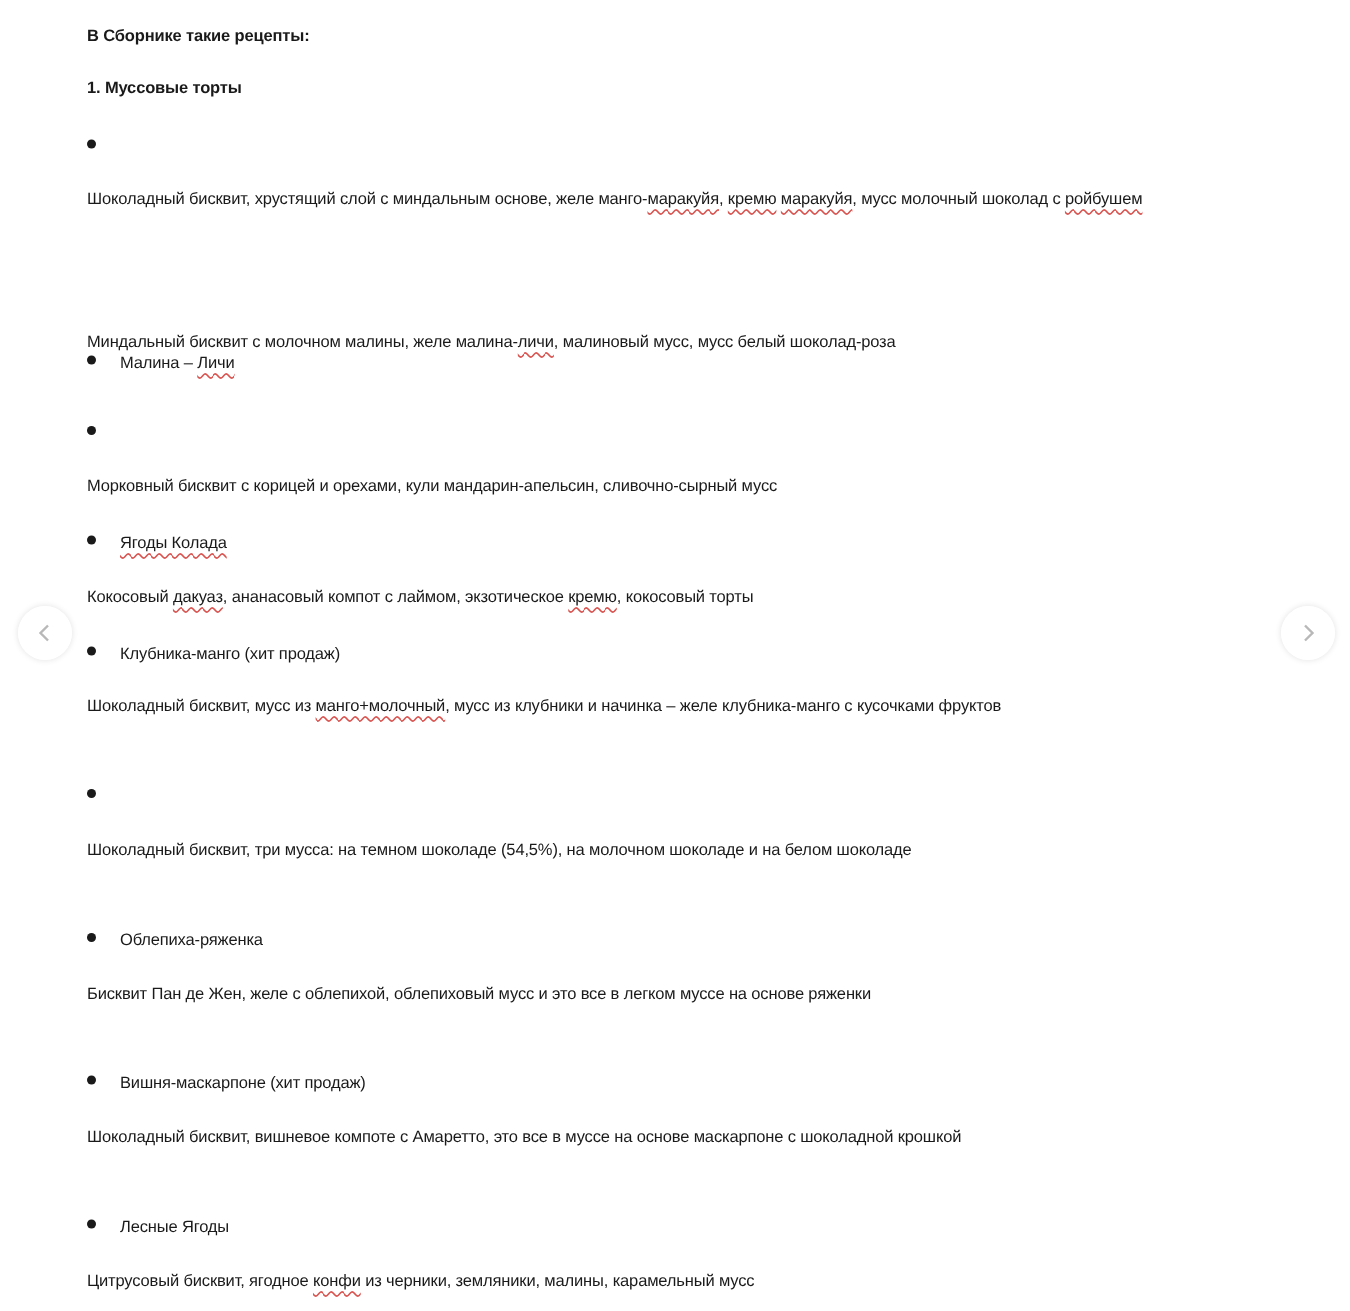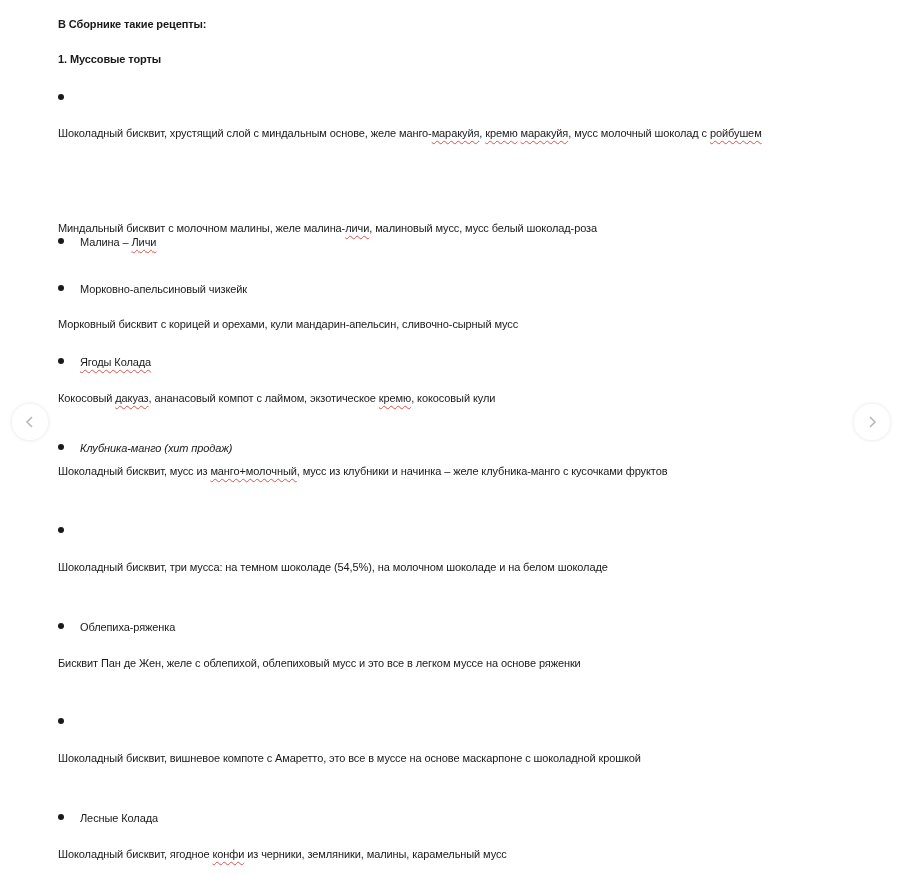--- a/index.html
+++ b/index.html
@@ -32,40 +32,40 @@
 <div class="doc">
   <div class="line h" style="top:12px;">В Сборнике такие рецепты:</div>
   <div class="line h" style="top:47px;">1. Муссовые торты</div>
 
   <div class="line bullet" style="top:86px;"><span class="dot"></span></div>
   <div class="line para" style="top:121px;"><span>Шоколадный бисквит, хрустящий слой с миндальным основе, желе манго-</span><span class="sp">маракуйя</span><span>, </span><span class="sp">кремю</span><span> </span><span class="sp">маракуйя</span><span>, мусс молочный шоколад с </span><span class="sp">ройбушем</span></div>
 
   <div class="line bullet" style="top:191px;margin-top:39px;"><span class="dot"></span><span>Малина – </span><span class="sp">Личи</span></div>
   <div class="line para" style="top:216px;"><span>Миндальный бисквит с молочном малины, желе малина-</span><span class="sp">личи</span><span>, малиновый мусс, мусс белый шоколад-роза</span></div>
 
-  <div class="line bullet" style="top:277px;"><span class="dot"></span><span>Морковно-апельсиновый чизкейк</span></div>
+  <div class="line bullet" style="top:277px;"><span class="dot"></span></div>
   <div class="line para" style="top:312px;">Морковный бисквит с корицей и орехами, кули мандарин-апельсин, сливочно-сырный мусс</div>
 
   <div class="line bullet" style="top:350px;"><span class="dot"></span><span class="sp">Ягоды Колада</span></div>
-  <div class="line para" style="top:386px; text-indent:36px; left:22px;"><span>Кокосовый </span><span class="sp">дакуаз</span><span>, ананасовый компот с лаймом, экзотическое </span><span class="sp">кремю</span><span>, кокосовый кули</span></div>
+  <div class="line para" style="top:386px; text-indent:36px; left:22px;"><span>Кокосовый </span><span class="sp">дакуаз</span><span>, ананасовый компот с лаймом, экзотическое </span><span class="sp">кремю</span><span>, кокосовый торты</span></div>
 
-  <div class="line bullet" style="top:436px;font-style:italic;"><span class="dot"></span><span>Клубника-манго (хит продаж)</span></div>
+  <div class="line bullet" style="top:424px;"><span class="dot"></span><span>Клубника-манго (хит продаж)</span></div>
   <div class="line para" style="top:459px;"><span>Шоколадный бисквит, мусс из </span><span class="sp">манго+молочный</span><span>, мусс из клубники и начинка – желе клубника-манго с кусочками фруктов</span></div>
 
   <div class="line bullet" style="top:519px;"><span class="dot"></span></div>
   <div class="line para" style="top:555px;">Шоколадный бисквит, три мусса: на темном шоколаде (54,5%), на молочном шоколаде и на белом шоколаде</div>
 
   <div class="line bullet" style="top:615px;"><span class="dot"></span><span>Облепиха-ряженка</span></div>
   <div class="line para" style="top:651px;">Бисквит Пан де Жен, желе с облепихой, облепиховый мусс и это все в легком муссе на основе ряженки</div>
 
-  <div class="line bullet" style="top:710px;"><span class="dot"></span></div>
+  <div class="line bullet" style="top:710px;"><span class="dot"></span><span>Вишня-маскарпоне (хит продаж)</span></div>
   <div class="line para" style="top:746px;">Шоколадный бисквит, вишневое компоте с Амаретто, это все в муссе на основе маскарпоне с шоколадной крошкой</div>
 
-  <div class="line bullet" style="top:806px;"><span class="dot"></span><span>Лесные Колада</span></div>
-  <div class="line para" style="top:842px;"><span>Шоколадный бисквит, ягодное </span><span class="sp">конфи</span><span> из черники, земляники, малины, карамельный мусс</span></div>
+  <div class="line bullet" style="top:806px;"><span class="dot"></span><span>Лесные Ягоды</span></div>
+  <div class="line para" style="top:842px;"><span>Цитрусовый бисквит, ягодное </span><span class="sp">конфи</span><span> из черники, земляники, малины, карамельный мусс</span></div>
 </div>
 
 <div class="nav prev">
   <svg viewBox="0 0 14 14">
       <path d="M9 2 L4 7 L9 12" fill="none" stroke="#b8b8b8" stroke-width="1.6"></path>
     </svg>
 </div>
 <div class="nav next">
   <svg viewBox="0 0 14 14">
       <path d="M5 2 L10 7 L5 12" fill="none" stroke="#b8b8b8" stroke-width="1.6"></path>

